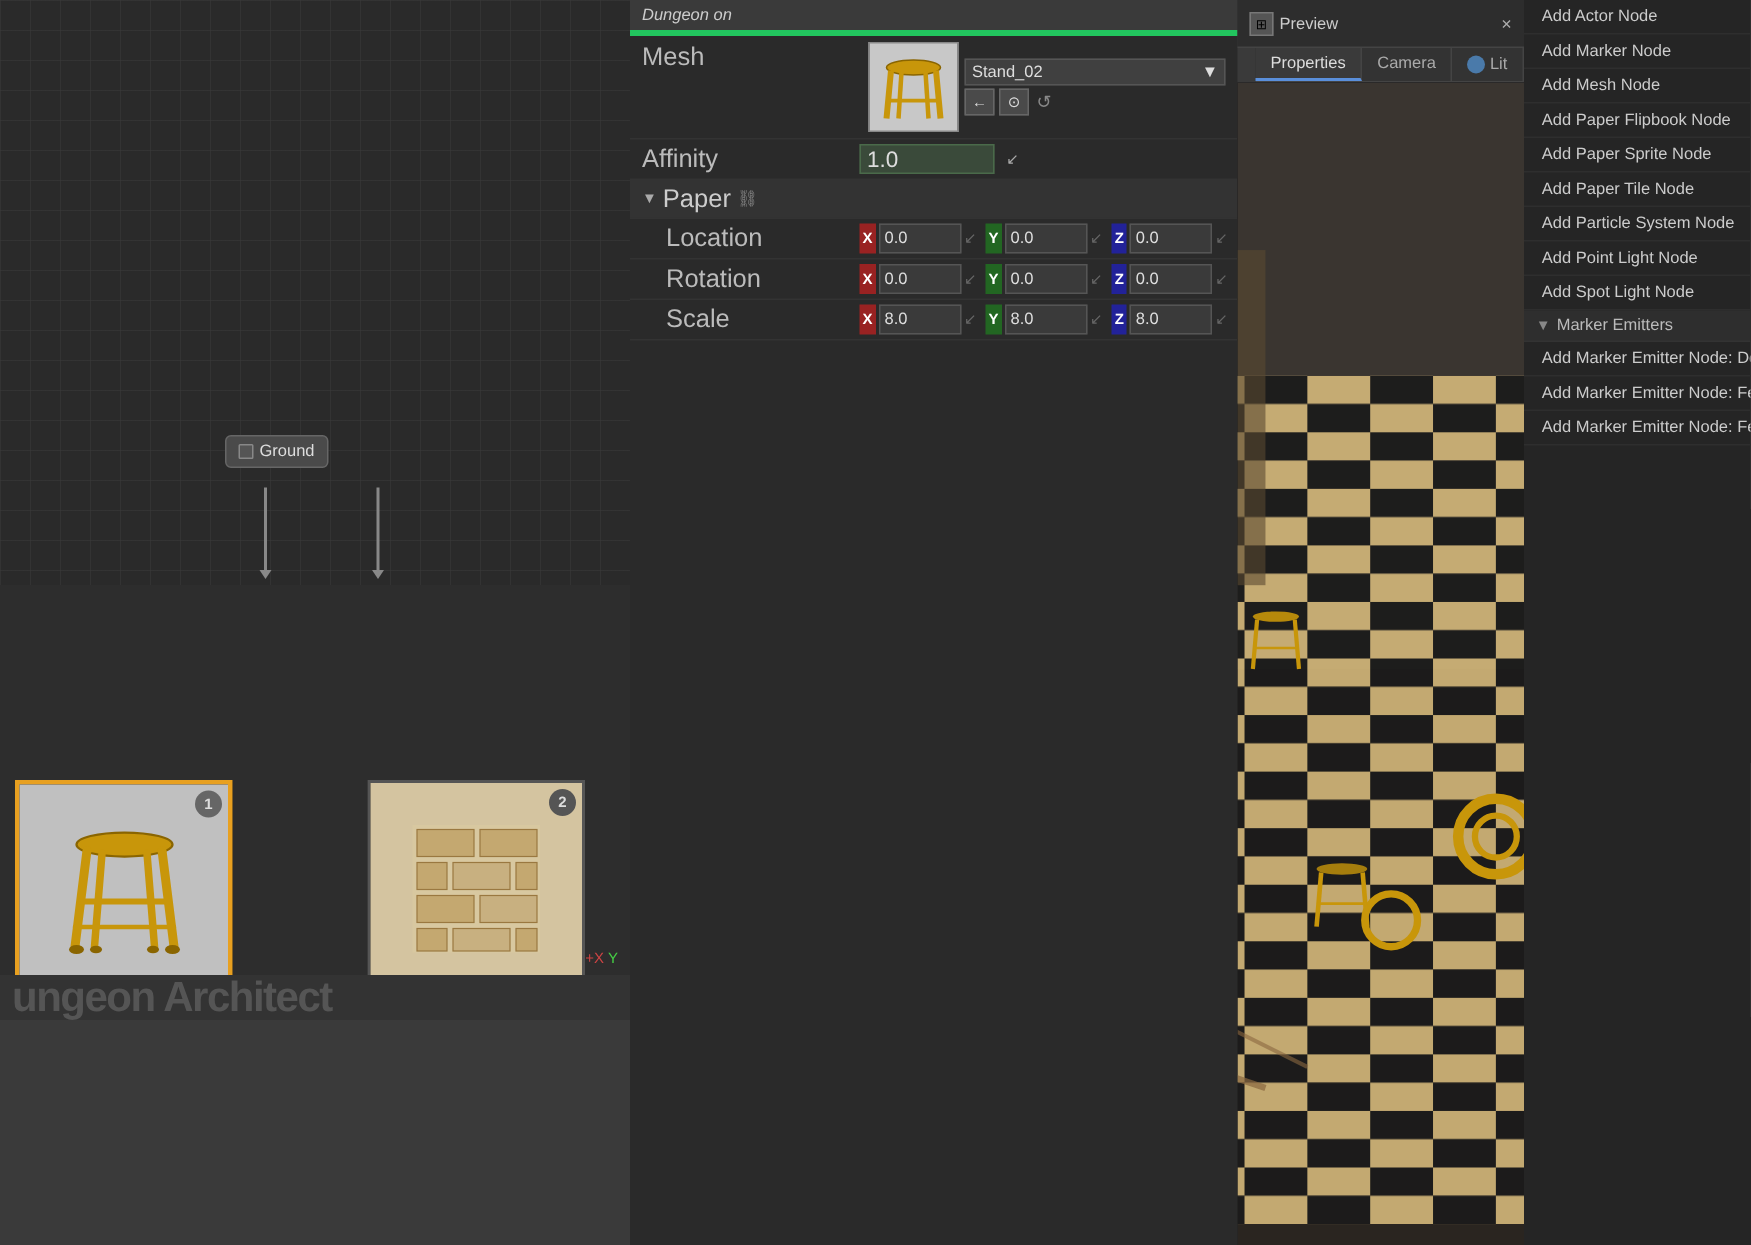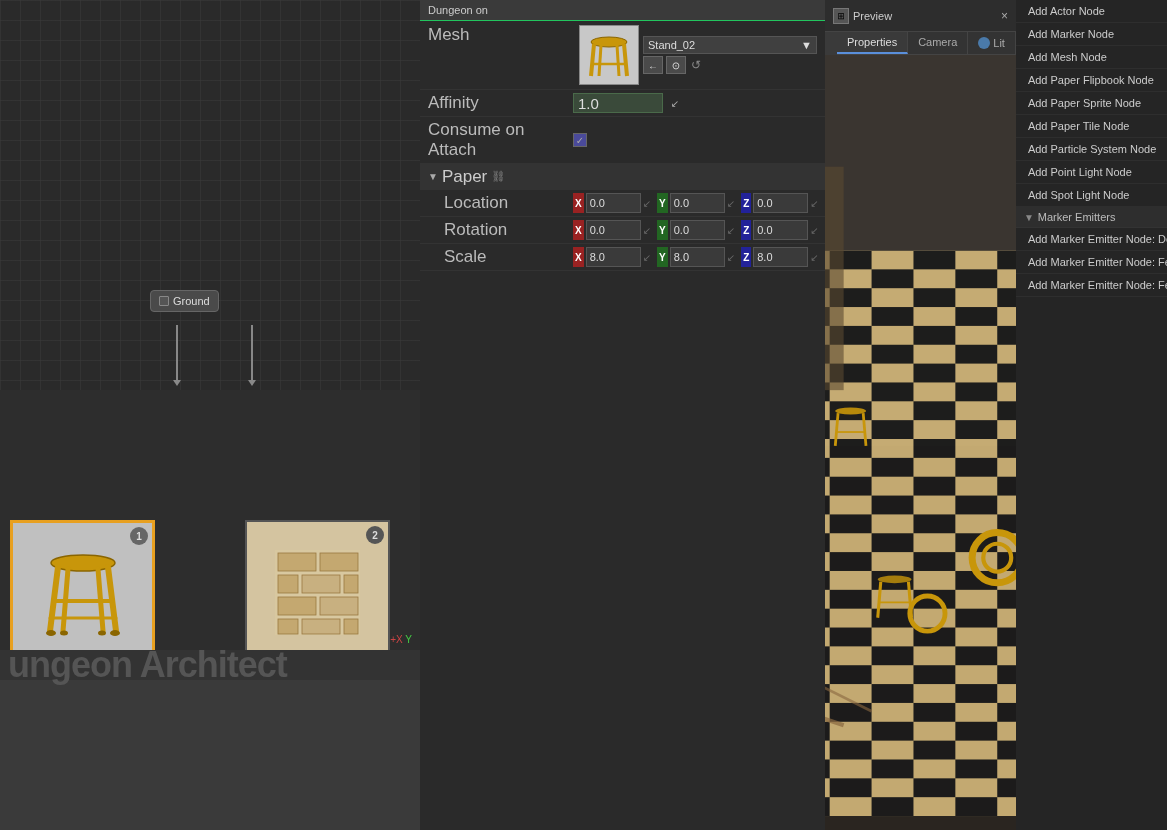--- a/index.html
+++ b/index.html
@@ -140,42 +140,43 @@
       left: 0;
       right: 0;
       height: 30px;
       background: #333;
       display: flex;
       align-items: center;
       padding: 0 8px;
     }
     .dungeon-text {
       color: #555;
-      font-size: 36px;
+      font-size: 28px;
       font-weight: bold;
       letter-spacing: -1px;
       line-height: 1;
     }
 
     
     .properties-panel {
       width: 405px;
       height: 830px;
       background: #2a2a2a;
       flex-shrink: 0;
       display: flex;
       flex-direction: column;
     }
 
     .props-header {
       background: #3a3a3a;
       padding: 4px 8px;
-      border-bottom: 1px solid #22c55e;
+      border-bottom: 4px solid #22c55e;
       color: #ccc;
       font-size: 11px;
+      font-style: italic;
     }
 
     .prop-row {
       display: flex;
       align-items: center;
       padding: 3px 8px;
       border-bottom: 1px solid #333;
       min-height: 26px;
     }
     .prop-row.section-header {
@@ -574,26 +575,20 @@
 
 
   <div class="prop-row">
     <span class="prop-label">Affinity</span>
     <div class="prop-value" style="gap:4px;">
       <input type="text" class="field-input" style="background: rgb(58, 74, 58); border-color: rgb(74, 106, 74); width: 90px;" value="1.0">
       <span class="field-indicator">↙</span>
     </div>
   </div>
 
-  <div class="prop-row">
-    <span class="prop-label">Consume on Attach</span>
-    <div class="prop-value">
-      <div class="checkbox-custom"></div>
-    </div>
-  </div>
 
   <div class="prop-row section-header">
     <span class="triangle-toggle">▼</span>
     <span class="prop-label" style="color:#ccc; width:auto;">Paper</span>
     <span style="color:#888; font-size:11px; margin-left:4px;">⛓</span>
   </div>
 
   <div class="prop-row">
     <span class="prop-label" style="padding-left:16px;">Location</span>
     <div class="prop-value xyz-field-row">

